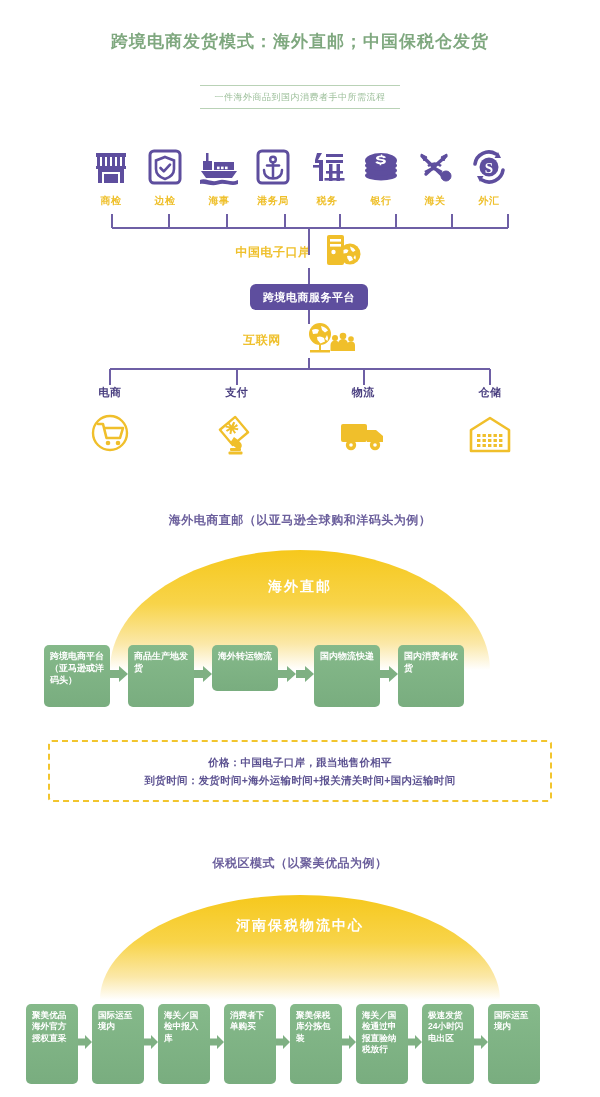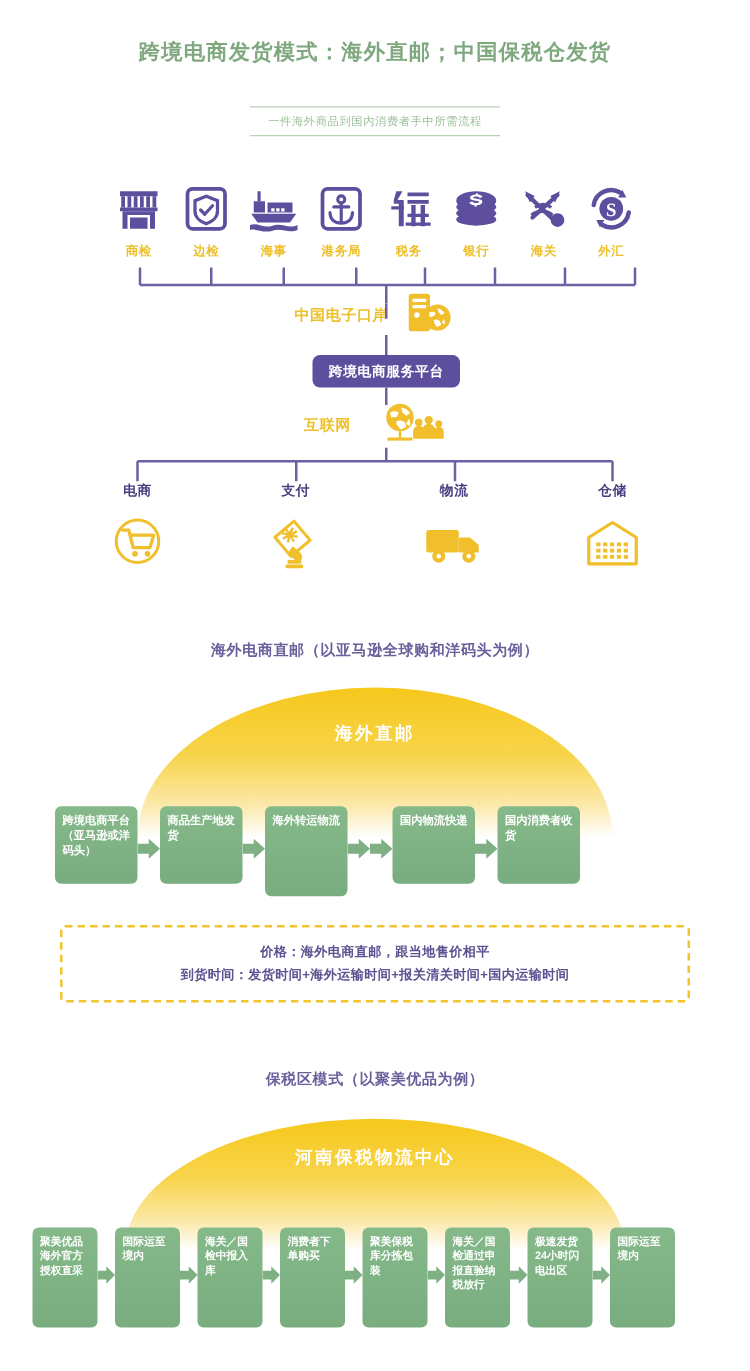--- a/index.html
+++ b/index.html
@@ -427,21 +427,21 @@
         </svg>
     </div>
     <div class="fbox" style="width:66px;height:62px;font-size:9px;">
       <span>商品生产地发货</span>
     </div>
     <div class="arrow" style="width:18px;">
       <svg width="18" height="16" viewBox="0 0 18 16">
           <path d="M0 4 H9 V0 L18 8 L9 16 V12 H0 Z" fill="#7fb083"></path>
         </svg>
     </div>
-    <div class="fbox" style="width:66px;height:72px;font-size:9px;text-align:center;">
+    <div class="fbox" style="width:66px;height:46px;font-size:9px;text-align:center;">
       <span>海外转运物流</span>
     </div>
     <div class="arrow" style="width:18px;">
       <svg width="18" height="16" viewBox="0 0 18 16">
           <path d="M0 4 H9 V0 L18 8 L9 16 V12 H0 Z" fill="#7fb083"></path>
         </svg>
     </div>
     <div class="arrow" style="width:18px;">
       <svg width="18" height="16" viewBox="0 0 18 16">
           <path d="M0 4 H9 V0 L18 8 L9 16 V12 H0 Z" fill="#7fb083"></path>
@@ -454,31 +454,31 @@
       <svg width="18" height="16" viewBox="0 0 18 16">
           <path d="M0 4 H9 V0 L18 8 L9 16 V12 H0 Z" fill="#7fb083"></path>
         </svg>
     </div>
     <div class="fbox" style="width:66px;height:62px;font-size:9px;">
       <span>国内消费者收货</span>
     </div>
   </div>
 
   <div class="note-box">
-    <div class="note-line">价格：海外电商直邮，跟当地售价相平</div>
+    <div class="note-line">价格：中国电子口岸，跟当地售价相平</div>
     <div class="note-line">到货时间：发货时间+海外运输时间+报关清关时间+国内运输时间</div>
   </div>
 
   <div class="section-caption" style="top:855px;">保税区模式（以聚美优品为例）</div>
 
   <div class="dome" style="left:100px; top:895px; width:400px; height:105px;">
     <div class="dome-text" style="top:22px;">河南保税物流中心</div>
   </div>
 
-  <div class="flow" style="left:26px; top:982px; width:548px;">
+  <div class="flow" style="left:26px; top:1004px; width:548px;">
     <div class="fbox" style="width:52px;height:80px;font-size:8.6px;">
       <span>聚美优品海外官方授权直采</span>
     </div>
     <div class="arrow" style="width:14px;">
       <svg width="14" height="14" viewBox="0 0 14 14">
           <path d="M0 3.5 H7 V0 L14 7 L7 14 V10.5 H0 Z" fill="#7fb083"></path>
         </svg>
     </div>
     <div class="fbox" style="width:52px;height:80px;font-size:8.6px;">
       <span>国际运至境内</span>

